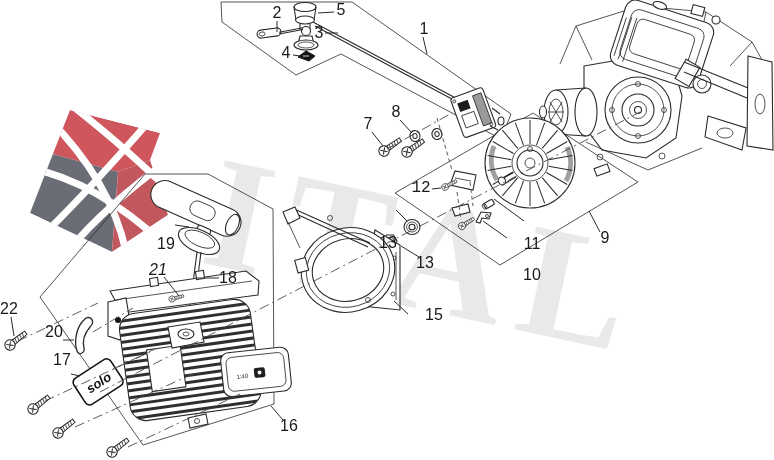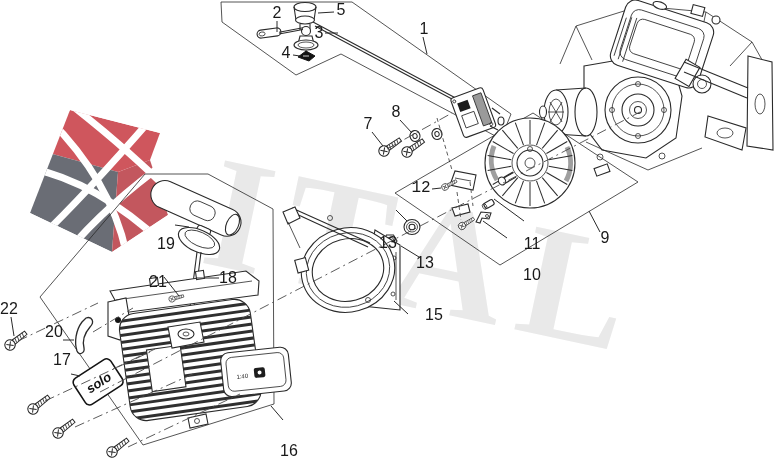--- a/index.html
+++ b/index.html
@@ -390,22 +390,22 @@
       <div class="plabel" style="left: 341px; top: 10px;">5</div>
       <div class="plabel" style="left: 368px; top: 124px;">7</div>
       <div class="plabel" style="left: 396px; top: 112px;">8</div>
       <div class="plabel" style="left: 605px; top: 238px;">9</div>
       <div class="plabel" style="left: 532px; top: 227px; margin-top: 48px;">10</div>
       <div class="plabel" style="left: 532px; top: 244px; text-align: right;">11</div>
       <div class="plabel" style="left: 421px; top: 188px; font-family: Liberation Mono, monospace;">12</div>
       <div class="plabel" style="left: 388px; top: 202px; margin-top: 41px;">13</div>
       <div class="plabel" style="left: 425px; top: 263px;">13</div>
       <div class="plabel" style="left: 414px; top: 315px; margin-left: 20px;">15</div>
-      <div class="plabel" style="left: 289px; top: 426px; margin-top: 25px;">16</div>
+      <div class="plabel" style="left: 289px; top: 426px;">16</div>
       <div class="plabel" style="left: 62px; top: 360px;">17</div>
       <div class="plabel" style="left: 228px; top: 278px;">18</div>
       <div class="plabel" style="left: 166px; top: 224px; margin-top: 20px;">19</div>
       <div class="plabel" style="left: 54px; top: 332px;">20</div>
-      <div class="plabel" style="left: 158px; top: 282px;">21</div>
+      <div class="plabel" style="left: 158px; top: 270px; font-style: italic;">21</div>
       <div class="plabel" style="left: 9px; top: 309px;">22</div>
     </div>
 
 </div>
 
 </body></html>

